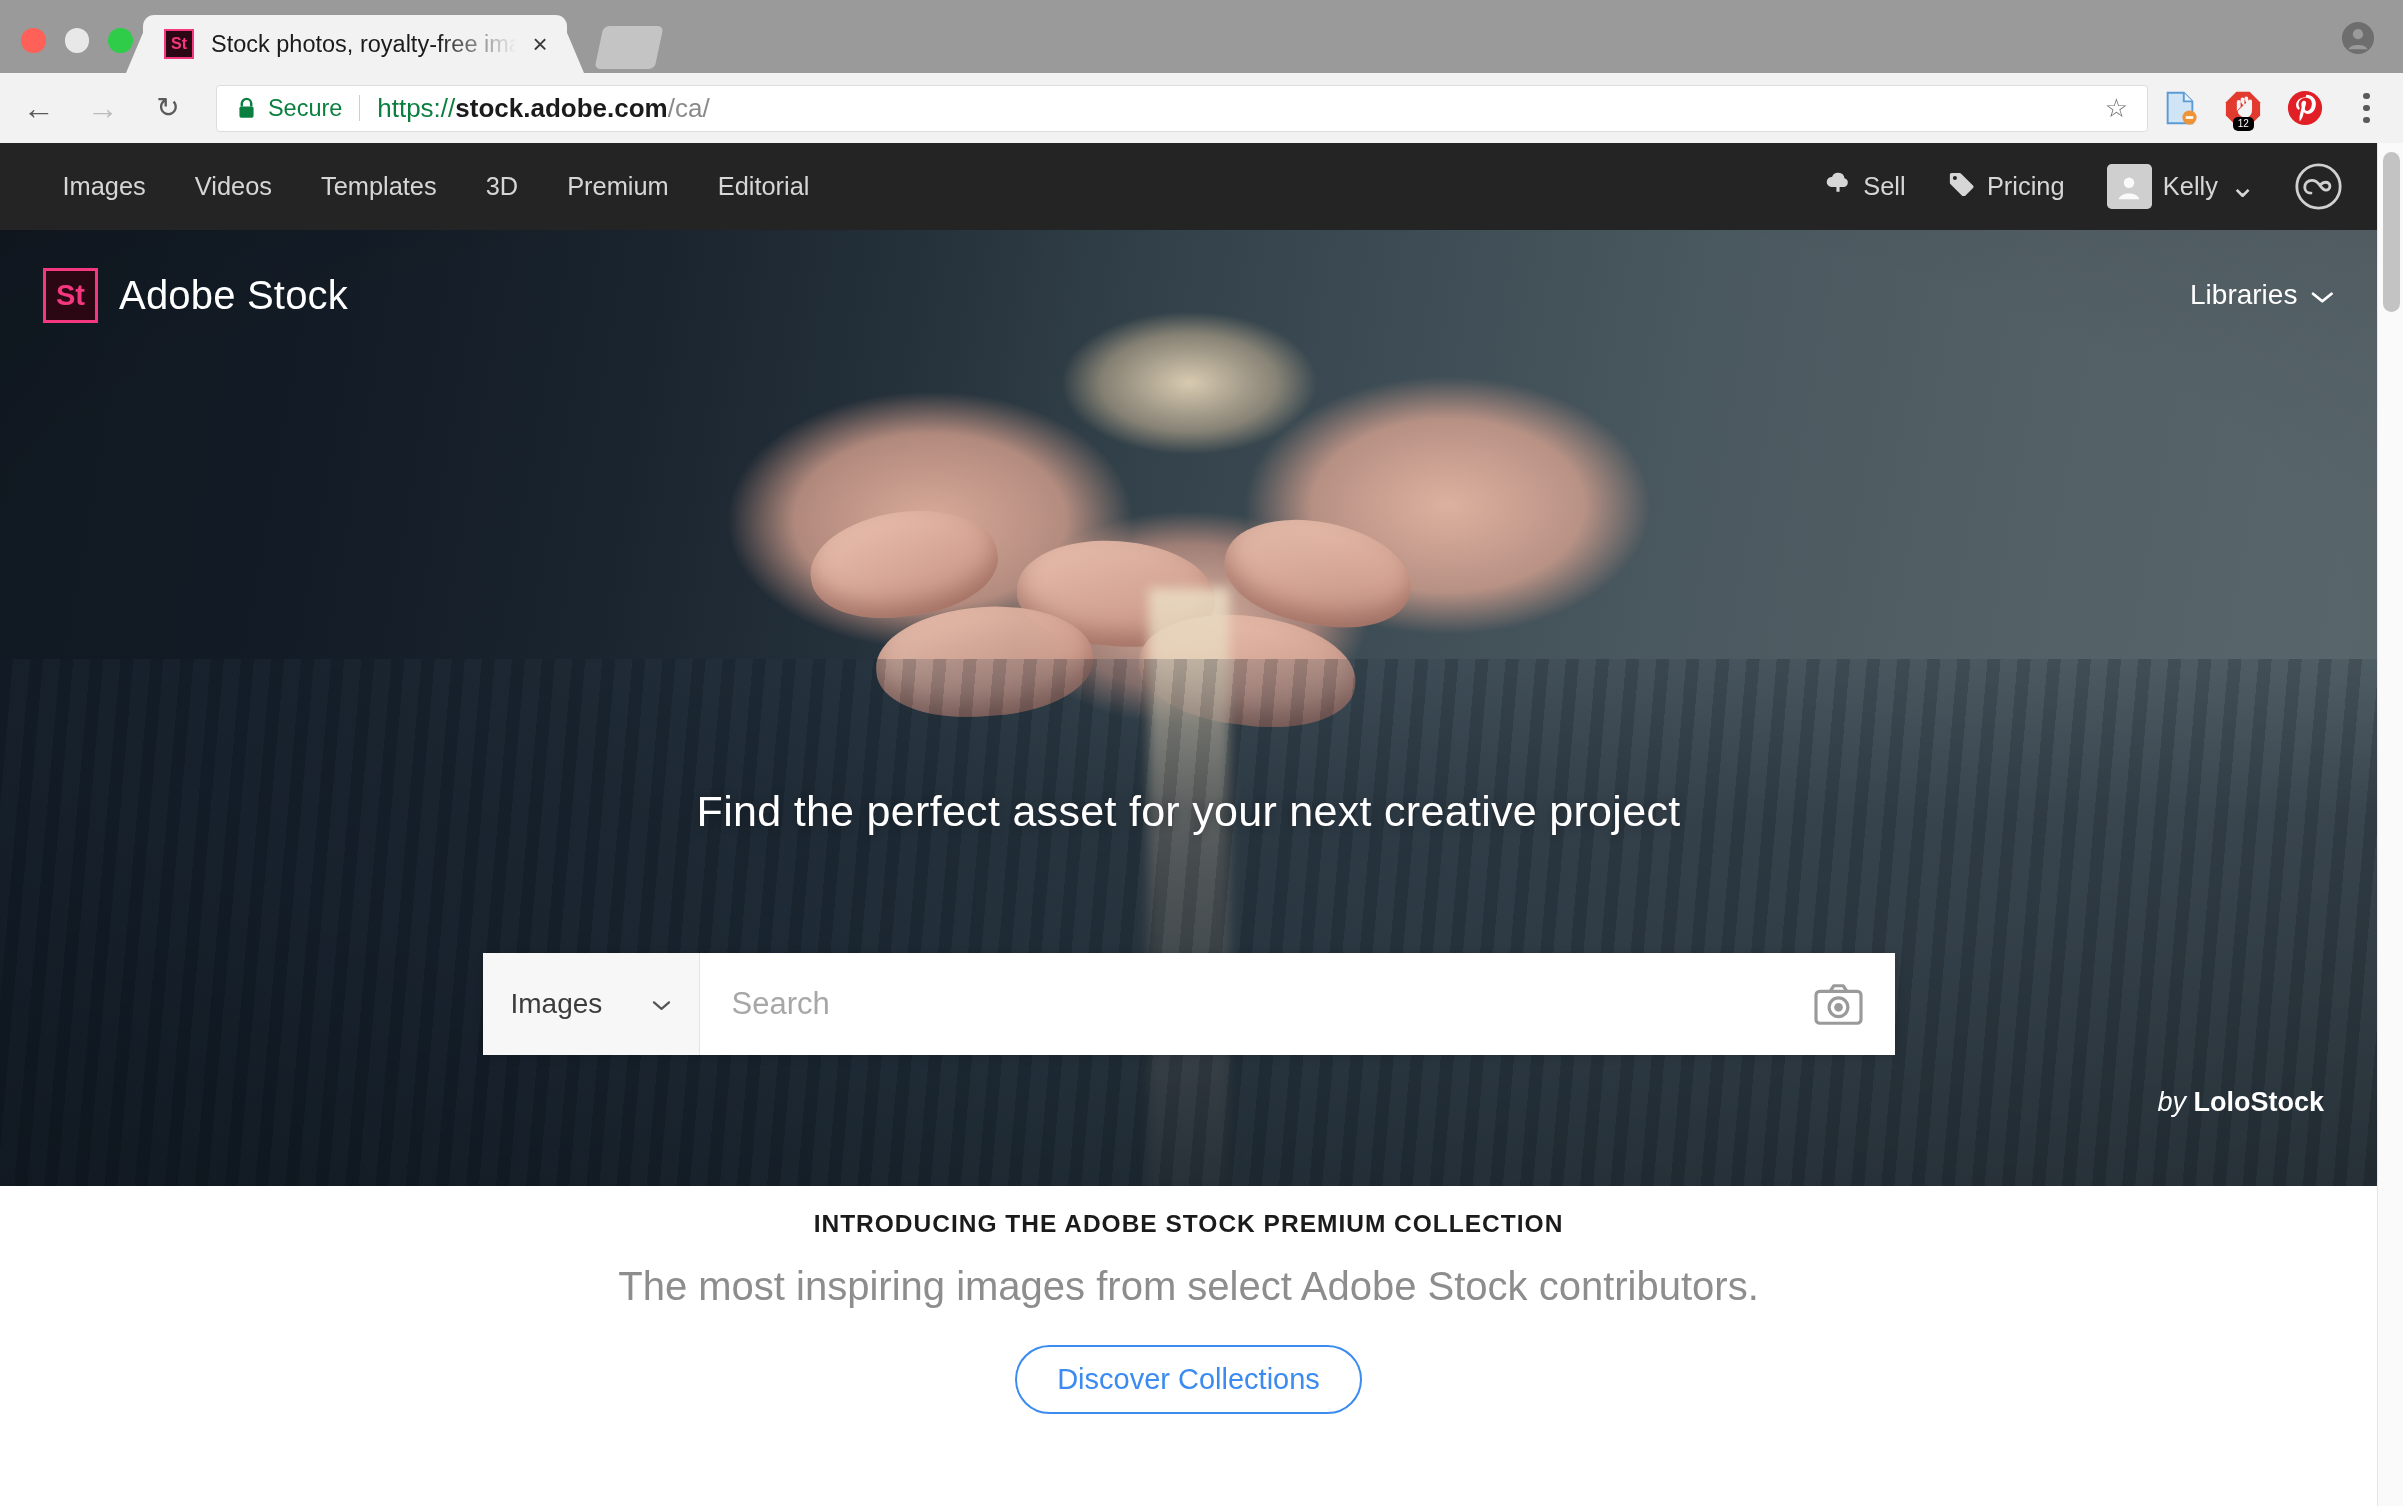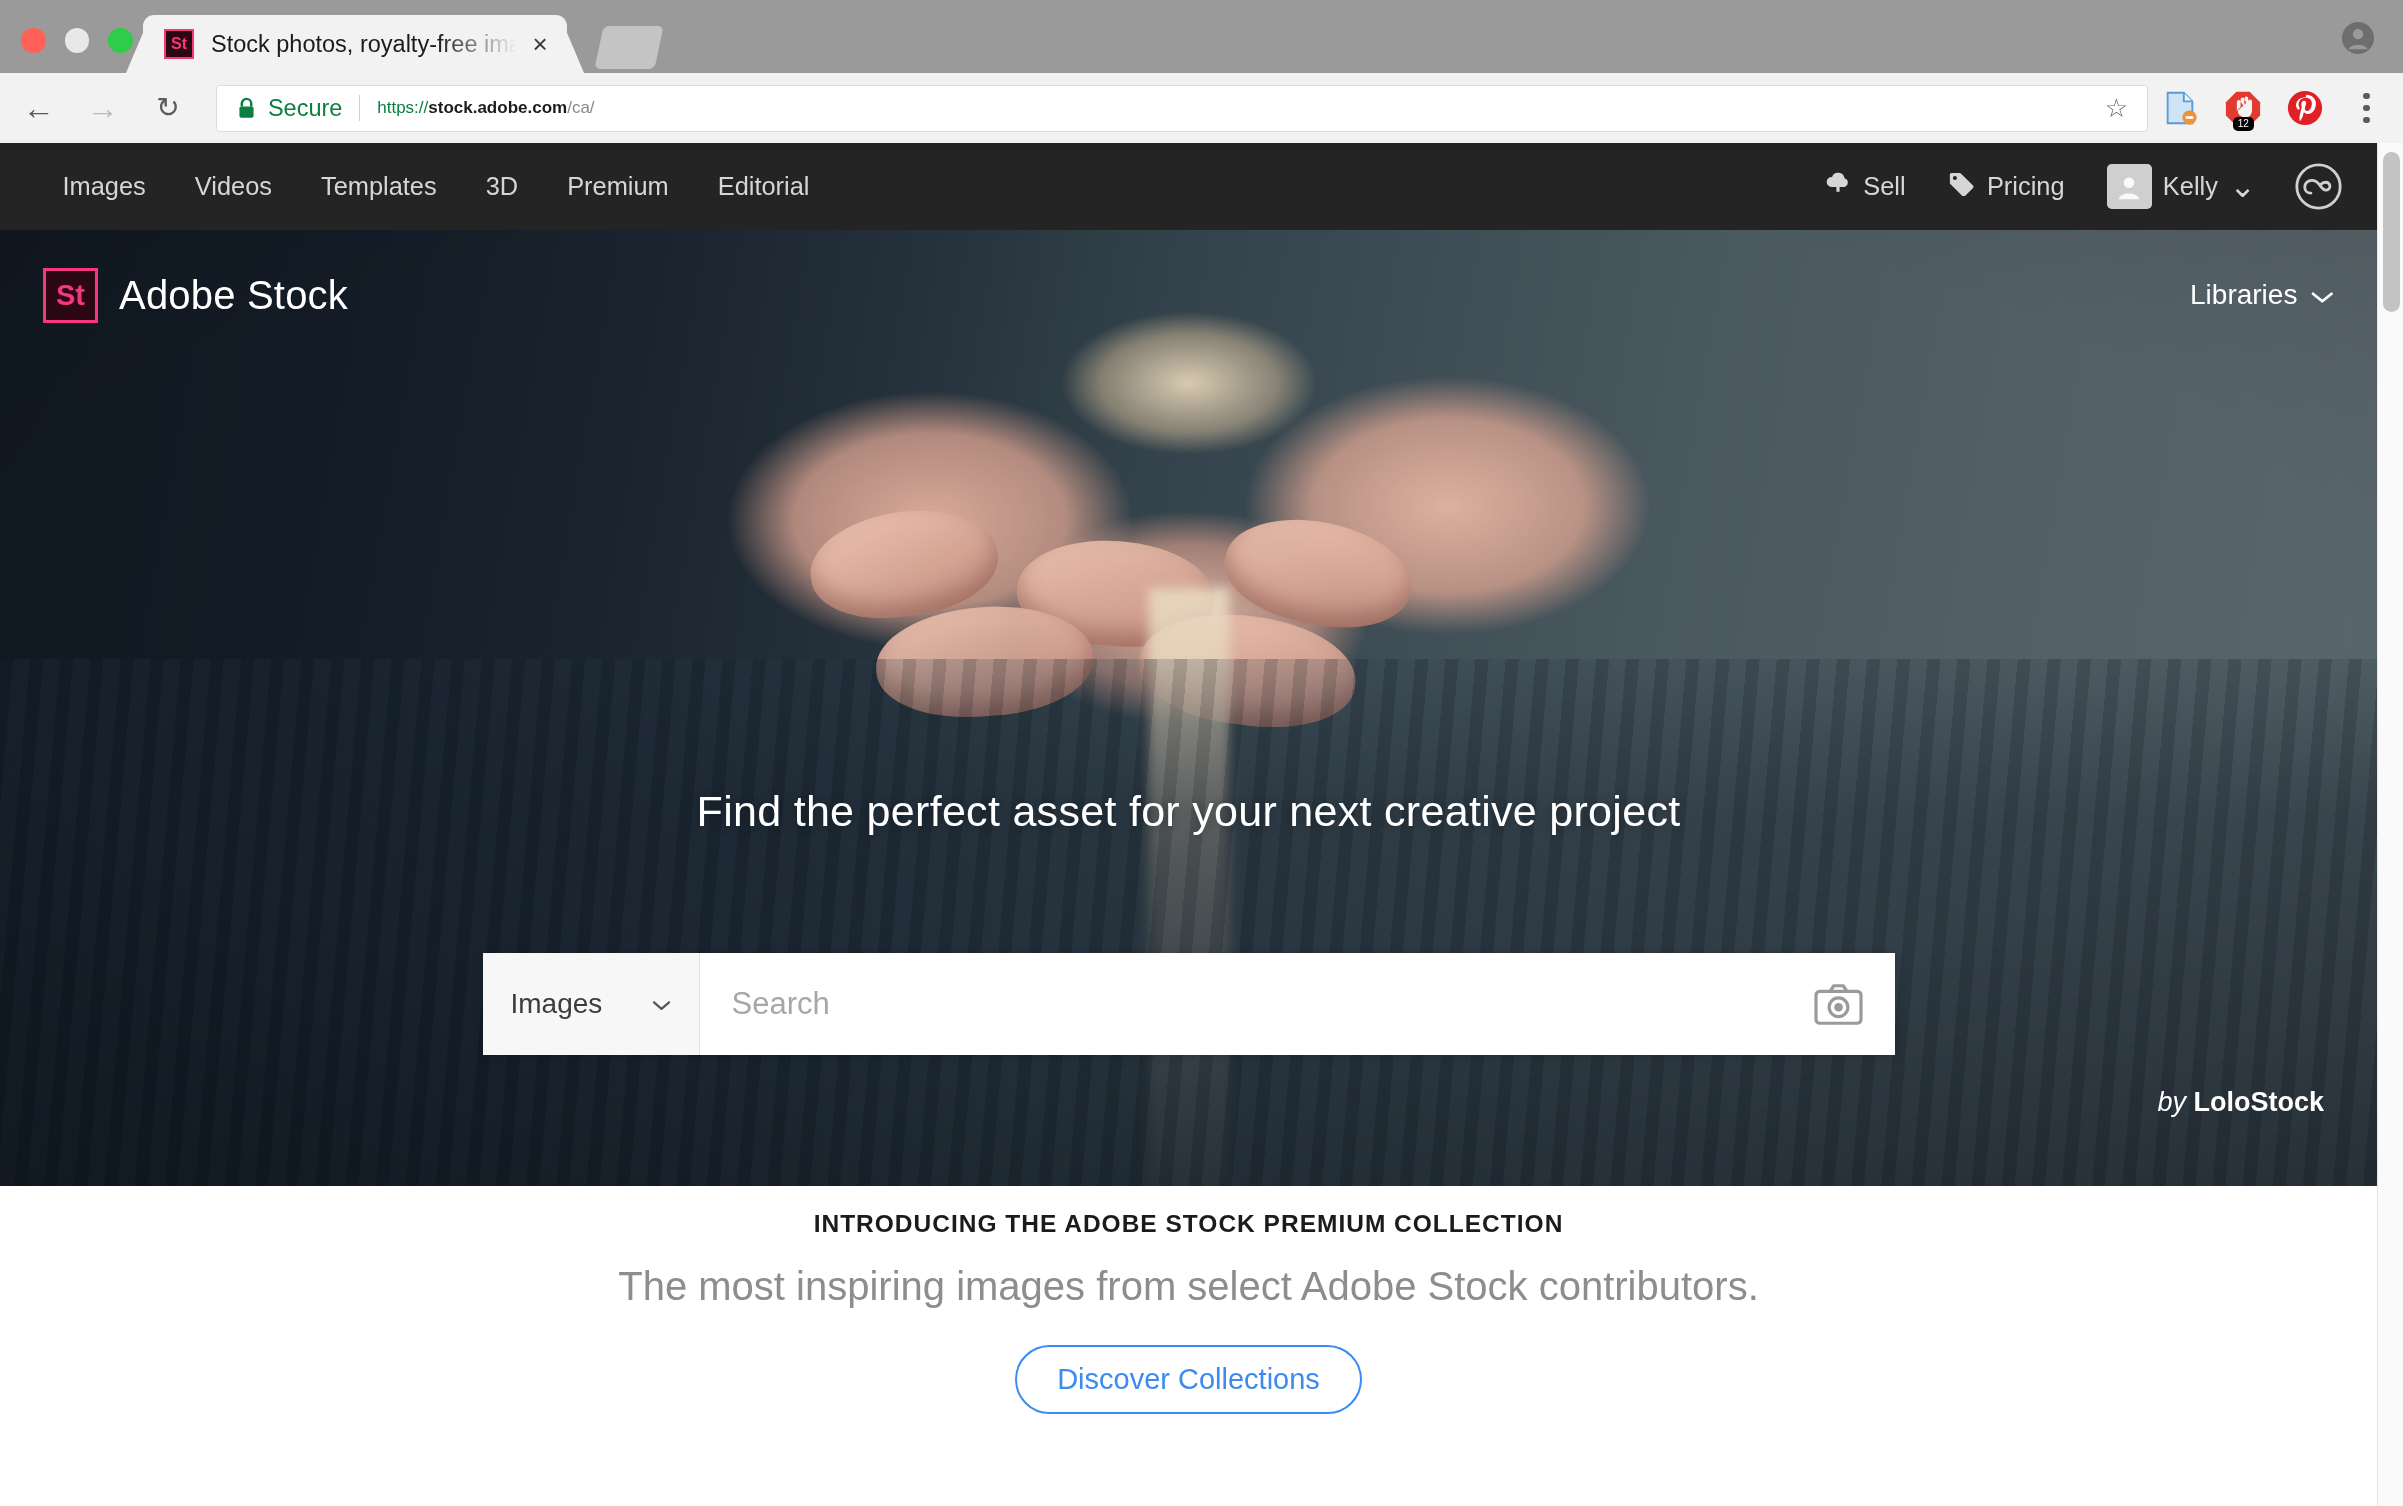--- a/index.html
+++ b/index.html
@@ -76,21 +76,21 @@
   .nav-btn.reload { margin-left: 22.6px; font-size: 28px; }
 
   .omnibox {
     flex: 1; height: 47px; margin: 0 13px 0 26px;
     background: #fff; border: 0.9px solid #dcdcdc; border-radius: 3.8px;
     display: flex; align-items: center; padding: 0 19px;
   }
   .lock-icon { width: 21px; height: 22.6px; position: relative; flex: 0 0 21px; }
   .secure-word { margin-left: 11.3px; font-size: 23.5px; color: #0b7f3f; }
   .omni-divider { width: 0.9px; height: 26px; background: #cfcfcf; margin: 0 17px; }
-  .url { font-size: 17px; white-space: nowrap; }
+  .url { font-size: 26px; white-space: nowrap; }
   .url .scheme { color: #0b7f3f; }
   .url .host { color: #1b1b1b; font-weight: bold; }
   .url .path { color: #8a8a8a; }
   .star-icon { margin-left: auto; font-size: 26px; color: #6a6a6a; cursor: pointer; }
 
   .ext-icons { display: flex; align-items: center; gap: 24.5px; padding-right: 22.6px; }
   .ext { width: 38px; height: 38px; position: relative; cursor: pointer; }
   .badge-12 {
     position: absolute; bottom: -3.8px; left: 9.4px;
     background: #000000; color: #fff; font-size: 10px;

